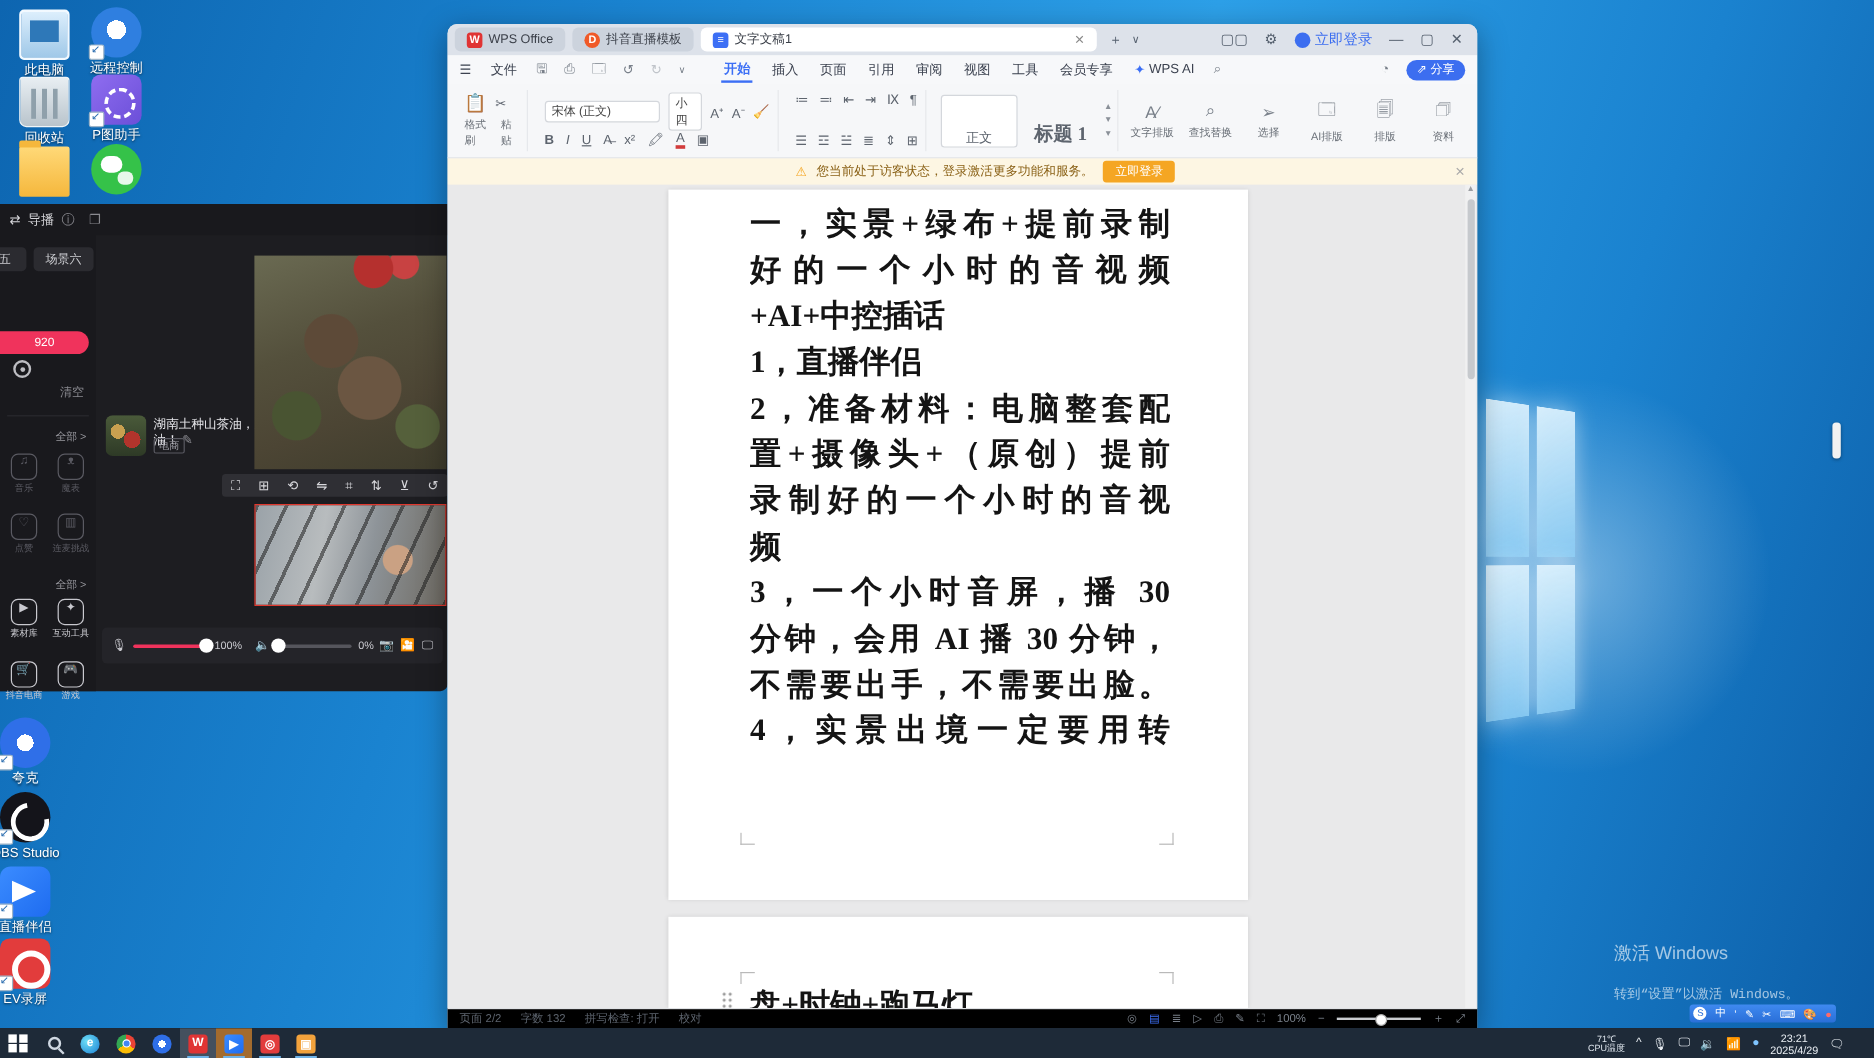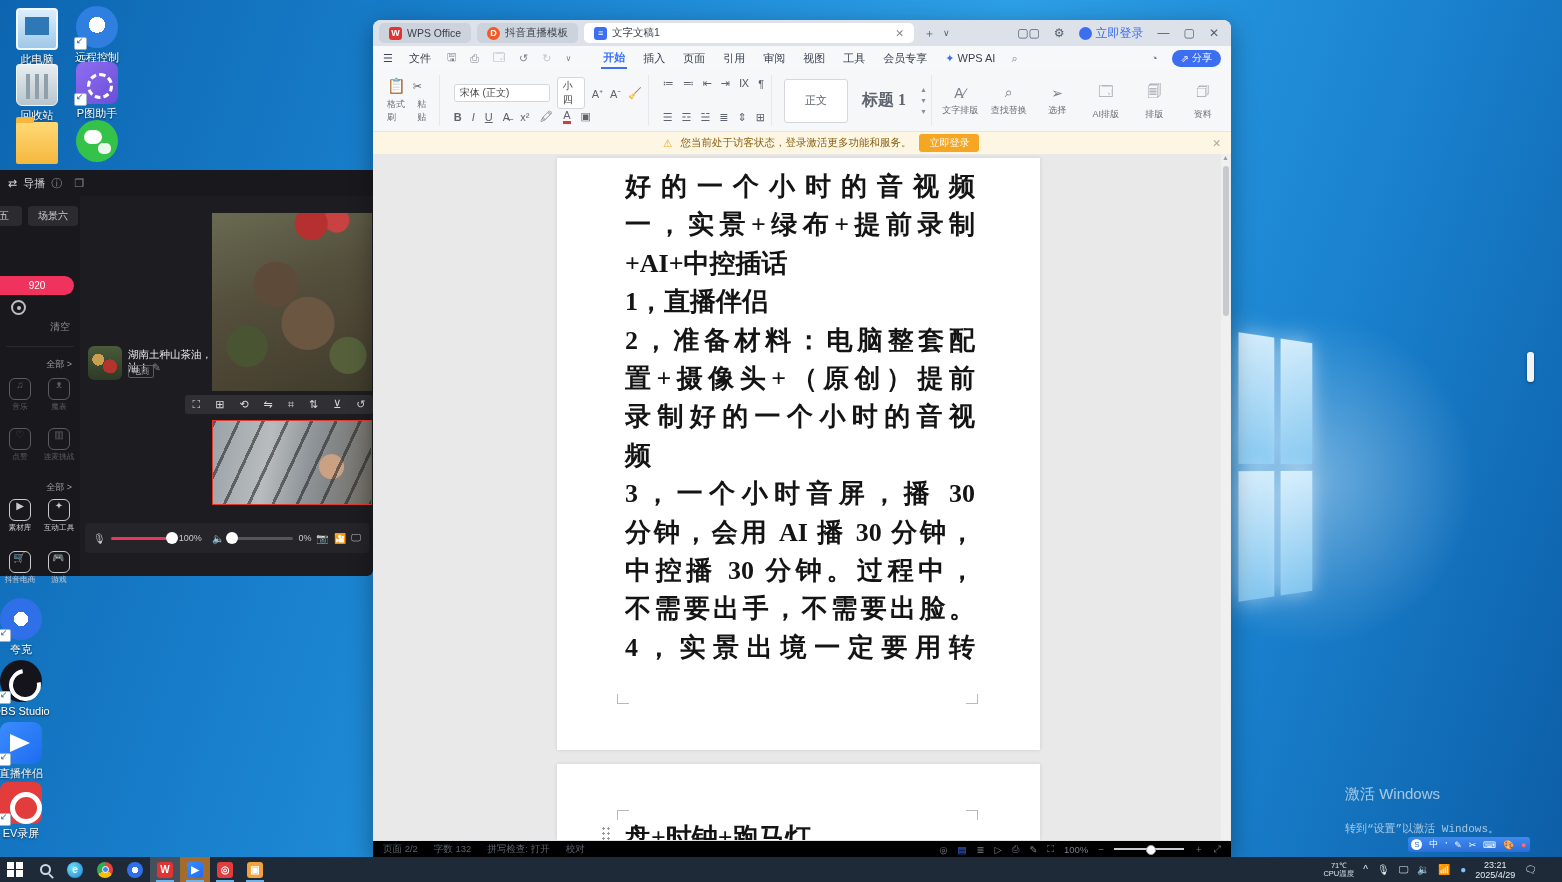--- a/index.html
+++ b/index.html
@@ -107,21 +107,21 @@
   .mtab { padding:2px 2px; }
   .mtab.active { color:#3c6ff5; font-weight:bold; border-bottom:2.5px solid #3c6ff5; }
   .share-btn { background:#3c6ef0; color:#fff; border-radius:10px; height:17px; padding:0 9px;
     display:flex; align-items:center; gap:3px; font-size:10px; }
   .wps-ribbon { position:absolute; left:0; top:50px; width:100%; height:62px; background:#f6f7f9;
     border-bottom:1px solid #e2e4e8; display:flex; align-items:stretch; padding:5px 8px; gap:8px; color:#5d646e; }
   .rgroup { display:flex; flex-direction:column; justify-content:space-between; padding:2px 6px; border-right:1px solid #e6e8ec; }
   .rrow { display:flex; align-items:center; gap:7px; font-size:11px; }
   .fontbox { border:1px solid #d4d7dc; background:#fff; border-radius:3px; padding:1px 5px; font-size:10px; color:#444; }
   .stylebox { border:1px solid #d4d7dc; background:#fff; border-radius:3px; width:64px; height:44px;
-    display:flex; align-items:center; justify-content:center; }
+    display:flex; align-items:flex-end; justify-content:center; }
   .rtool { display:flex; flex-direction:column; align-items:center; justify-content:center; gap:3px; width:46px; font-size:9px; color:#6a7078; }
   .rtool .ric { font-size:14px; color:#79808a; }
   .wps-notice { position:absolute; left:0; top:112px; width:100%; height:22px; background:#fdf6e3;
     display:flex; align-items:center; gap:8px; padding-left:290px; font-size:10.5px; color:#8a6116; }
   .notice-btn { background:#f5a623; color:#fff; border-radius:3px; padding:2px 10px; font-size:10px; }
   .docarea { position:absolute; left:0; top:134px; width:100%; height:686px; background:#e9e9ea; overflow:hidden; }
   .page { position:absolute; left:184px; width:483px; background:#fff; box-shadow:0 0 4px rgba(0,0,0,.12); }
   .doc-text { position:absolute; left:68px; top:10px; width:350px; }
   .doc-line { font-family:"Liberation Serif","DejaVu Serif",serif; font-weight:700; font-size:26px;
     color:#141414; height:38.4px; line-height:38.4px; white-space:nowrap; }
@@ -456,31 +456,30 @@
     <div class="wps-notice">
       <span style="color:#f5a623">⚠</span>
       <span>您当前处于访客状态，登录激活更多功能和服务。</span>
       <span class="notice-btn">立即登录</span>
       <span style="margin-left:auto;margin-right:10px;color:#a9a9a9">✕</span>
     </div>
 
     <div class="docarea">
       <div class="page" style="top:4px;height:592px">
         <div class="doc-text">
+          <div class="doc-line full">一，实景+绿布+提前录制</div>
           <div class="doc-line full">好的一个小时的音视频</div>
-          <div class="doc-line full">一，实景+绿布+提前录制</div>
           <div class="doc-line">+AI+中控插话</div>
           <div class="doc-line">1，直播伴侣</div>
           <div class="doc-line full">2，准备材料：电脑整套配</div>
           <div class="doc-line full">置+摄像头+（原创）提前</div>
           <div class="doc-line full">录制好的一个小时的音视</div>
           <div class="doc-line">频</div>
           <div class="doc-line full">3，一个小时音屏，播 30</div>
           <div class="doc-line full">分钟，会用 AI 播 30 分钟，</div>
-          <div class="doc-line full">中控播 30 分钟。过程中，</div>
           <div class="doc-line full">不需要出手，不需要出脸。</div>
           <div class="doc-line full">4，实景出境一定要用转</div>
         </div>
         <div class="cmark" style="left:60px;bottom:46px;border-left-width:1px;border-bottom-width:1px"></div>
         <div class="cmark" style="right:62px;bottom:46px;border-right-width:1px;border-bottom-width:1px"></div>
       </div>
       <div class="page" style="top:610px;height:76px">
         <div class="cmark" style="left:60px;top:46px;border-left-width:1px;border-top-width:1px"></div>
         <div class="cmark" style="right:62px;top:46px;border-right-width:1px;border-top-width:1px"></div>
         <div class="handle-dots" style="left:44px;top:62px"></div>

